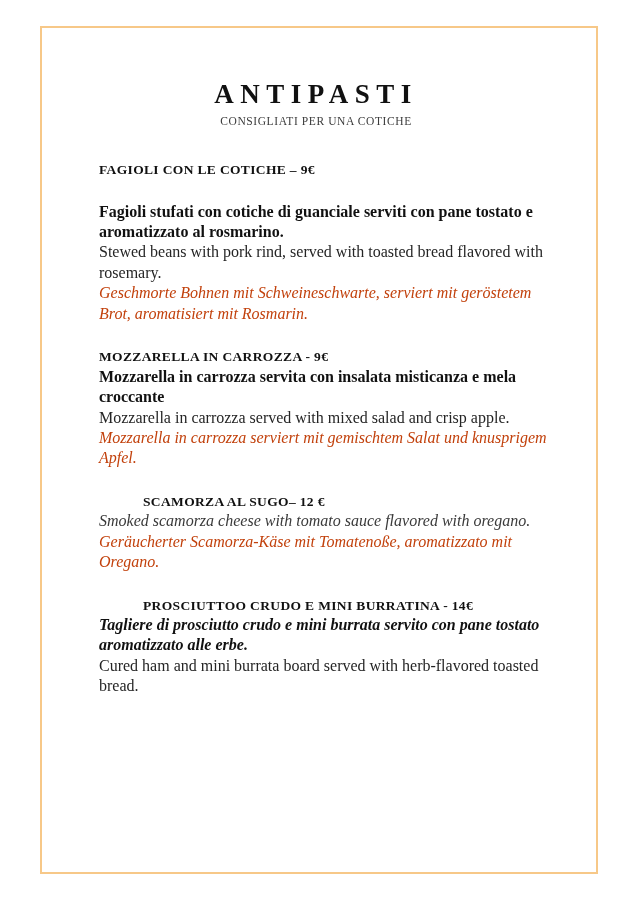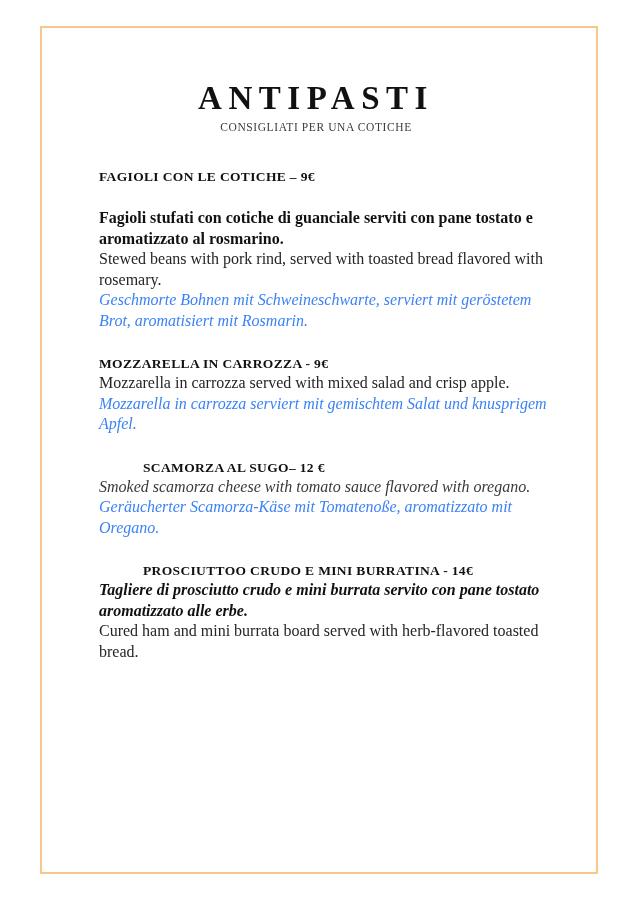--- a/index.html
+++ b/index.html
@@ -42,21 +42,21 @@
   }
 
   
   .menu-header {
     text-align: center;
     margin: 0 0 34px 0;
     padding-right: 18px;
   }
   .menu-title {
     font-family: "Liberation Serif", "DejaVu Serif", serif;
-    font-size: 33px;
+    font-size: 27px;
     font-weight: bold;
     letter-spacing: 6.5px;
     color: #111111;
     margin: 0 0 5px 0;
     line-height: 1.1;
   }
   .menu-subtitle {
     font-family: "Liberation Serif", "DejaVu Serif", serif;
     font-size: 11.5px;
     font-weight: normal;
@@ -92,21 +92,21 @@
     font-weight: bold;
     color: #111111;
   }
   .desc-en {
     font-weight: normal;
     color: #252525;
   }
   .desc-de {
     font-style: italic;
     font-weight: normal;
-    color: #3b82f6;
+    color: #c2410c;
   }
   .italic-block .desc-it {
     font-style: italic;
   }
   .italic-block .desc-en {
     font-style: italic;
     color: #3a3a3a;
   }
 
   
@@ -129,20 +129,21 @@
 
     <div class="item">
       <p class="item-heading">FAGIOLI CON LE COTICHE – 9€</p>
       <p class="desc desc-it gap-lg">Fagioli stufati con cotiche di guanciale serviti con pane tostato e aromatizzato al rosmarino.</p>
       <p class="desc desc-en">Stewed beans with pork rind, served with toasted bread flavored with rosemary.</p>
       <p class="desc desc-de">Geschmorte Bohnen mit Schweineschwarte, serviert mit geröstetem Brot, aromatisiert mit Rosmarin.</p>
     </div>
 
     <div class="item">
       <p class="item-heading">MOZZARELLA IN CARROZZA  - 9€</p>
+      <p class="desc desc-it gap-sm">Mozzarella in carrozza servita con insalata misticanza e mela croccante</p>
       <p class="desc desc-en">Mozzarella in carrozza served with mixed salad and crisp apple.</p>
       <p class="desc desc-de">Mozzarella in carrozza serviert mit gemischtem Salat und knusprigem Apfel.</p>
     </div>
 
     <div class="item italic-block">
       <p class="item-heading italic">SCAMORZA AL SUGO– 12 €</p>
       <p class="desc desc-en">Smoked scamorza cheese with tomato sauce flavored with oregano.</p>
       <p class="desc desc-de">Geräucherter Scamorza-Käse mit Tomatenoße, aromatizzato mit Oregano.</p>
     </div>
 

